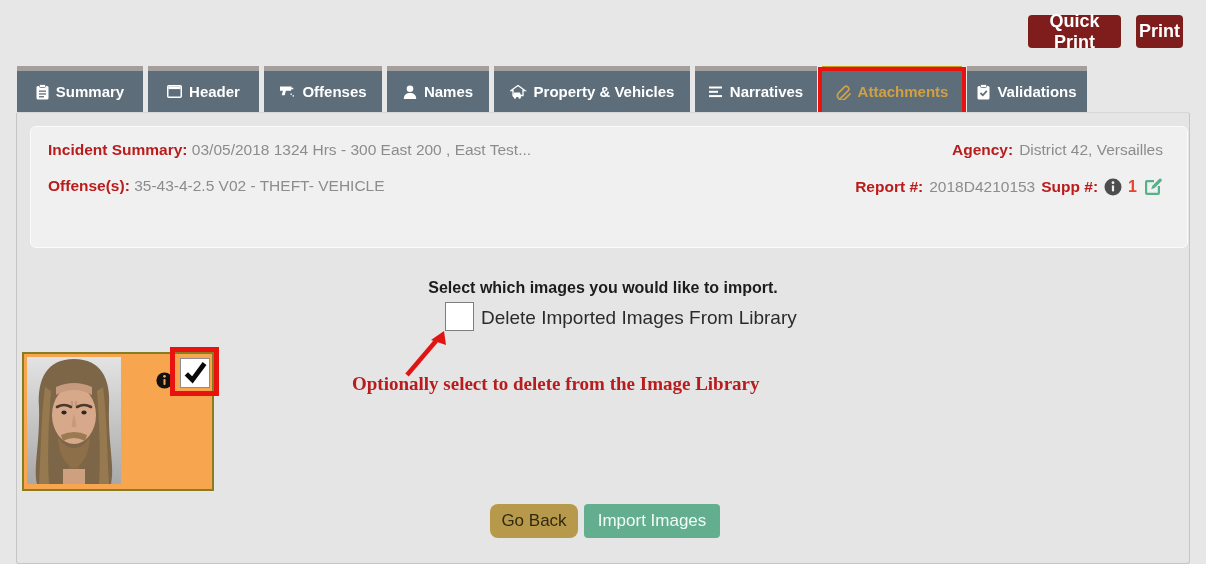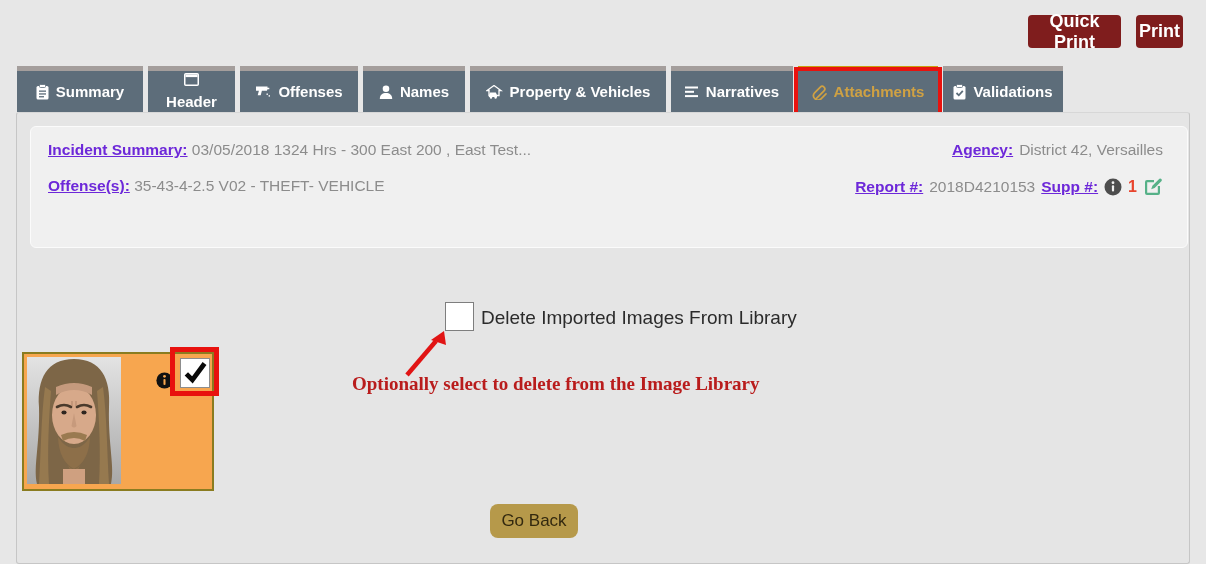--- a/index.html
+++ b/index.html
@@ -13,36 +13,36 @@
     align-items:center; justify-content:center; cursor:pointer; }
   .btn-quick-print { left:1028px; width:93px; }
   .btn-print { left:1136px; width:47px; }
 
   
   .tabs { position:absolute; left:17px; top:66px; display:flex; gap:5px; }
   .tab { height:46px; background:#5d6d7a; border-top:5px solid #a49e9c; color:#fff;
     font-weight:bold; font-size:15px; display:flex; align-items:center; justify-content:center;
     gap:7px; cursor:pointer; position:relative; }
   .tab svg { flex:0 0 auto; }
-  .tab.t0 { width:126px; } .tab.t1 { width:87px;flex-direction:column; } .tab.t2 { width:118px; }
+  .tab.t0 { width:126px; } .tab.t1 { width:111px; } .tab.t2 { width:118px; }
   .tab.t3 { width:102px; } .tab.t4 { width:196px; } .tab.t5 { width:122px; }
   .tab.t6 { width:140px; } .tab.t7 { width:120px; }
   .tab.active { border-top-color:#c99e0b; color:#cfa143; }
   .tab-annotation { position:absolute; inset:-4px; border:4px solid #e8120e; pointer-events:none; }
 
   
   .content-card { position:absolute; left:16px; top:112px; width:1174px; height:452px;
     background:#e5e5e5; border:1px solid #c6c6c6; border-top-color:#d7d7d7; border-radius:3px; }
 
   
   .summary-panel { position:absolute; left:30px; top:126px; width:1158px; height:122px;
     background:#f0f0f0; border:1px solid #fbfbfb; border-radius:6px; }
   .sp-row { position:absolute; left:17px; right:24px; height:20px; font-size:15.5px; }
   .sp-row.r1 { top:14px; } .sp-row.r2 { top:50px; } .sp-row.r3 { top:86px; }
-  .sp-label { font-weight:bold; color:#6d28d9;text-decoration:underline; }
+  .sp-label { font-weight:bold; color:#b91c1c; }
   .sp-value { color:#8c8c8c; }
   .sp-right { position:absolute; right:0; top:0; display:flex; align-items:center; gap:6px; white-space:nowrap; }
   .sp-left { position:absolute; left:0; top:0; white-space:nowrap; }
   .supp-count { color:#e8442d; font-weight:bold; font-size:16px; }
   .icon-btn { display:inline-flex; align-items:center; cursor:pointer; }
 
   
   .import-heading { position:absolute; left:0; top:279px; width:1206px; text-align:center;
     font-weight:bold; font-size:16px; color:#1c1c1c; }
   .delete-checkbox { position:absolute; left:445px; top:302px; width:29px; height:29px;
@@ -185,20 +185,21 @@
         <span class="icon-btn">
           <svg width="20" height="20" viewBox="0 0 20 20">
             <path d="M2,5 a2,2 0 0 1 2,-2 h7 v2.2 h-6.8 v10.6 h10.6 v-6.8 h2.2 v7 a2,2 0 0 1 -2,2 h-11 a2,2 0 0 1 -2,-2 z" fill="#56b188"></path>
             <path d="M8.2,12.2 l1.2,-3.4 l7,-7 a1.6,1.6 0 0 1 2.2,2.2 l-7,7 z" fill="#56b188"></path>
           </svg>
         </span>
       </span>
     </div>
   </div>
 
+  <div class="import-heading">Select which images you would like to import.</div>
 
   <div class="delete-checkbox"></div>
   <div class="delete-label">Delete Imported Images From Library</div>
 
   <svg class="red-arrow" width="56" height="52" viewBox="0 0 56 52">
     <line x1="9" y1="47" x2="38" y2="13" stroke="#e11414" stroke-width="4.5"></line>
     <polygon points="46,3 48,17 33,12" fill="#e11414"></polygon>
   </svg>
   <div class="annotation-text">Optionally select to delete from the Image Library</div>
 
@@ -244,14 +245,15 @@
     </svg>
     <div class="thumb-checkbox">
       <svg width="26" height="26" viewBox="0 0 30 30">
         <path d="M5,16 L12,23 L26,4" fill="none" stroke="#0a0a0a" stroke-width="5.5"></path>
       </svg>
     </div>
   </div>
   <div class="thumb-red-box"></div>
 
   <button class="btn-go-back">Go Back</button>
+  <button class="btn-import">Import Images</button>
 
 </div>
 
 </body></html>

